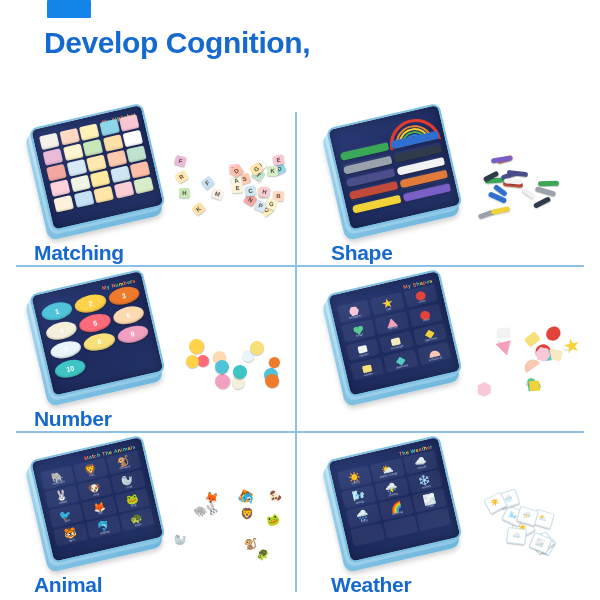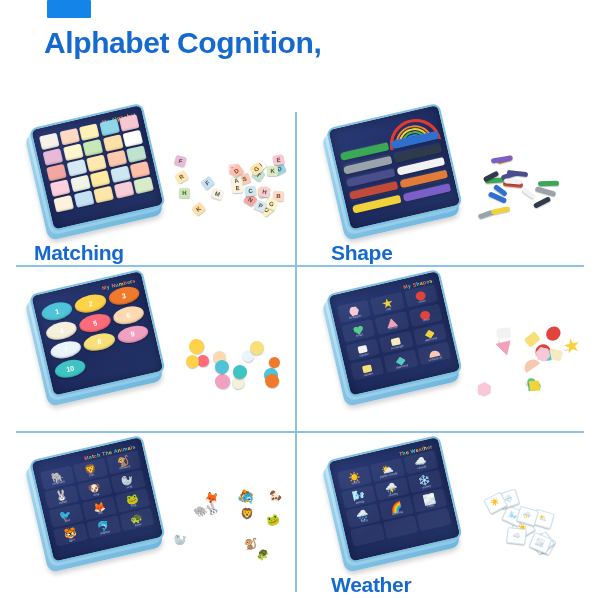--- a/index.html
+++ b/index.html
@@ -106,21 +106,21 @@
   .pc.cray{height:5px;border-radius:3px;}
 </style>
 </head>
 <body>
 
 <div id="page">
 
   <div class="accent-bar"></div>
 
   <div class="headline">
-    <span>Alphabet Cognition,</span>
+    <span>Develop Cognition,</span>
   </div>
 
   <div class="grid">
     <div class="vdiv"></div>
     <div class="hdiv h1"></div>
     <div class="hdiv h2"></div>
 
     <div class="panel p0">
       <div class="book">
         <div class="book-back"></div>
@@ -284,20 +284,21 @@
           <div class="pc rnd" style="position: absolute; width: 12px; height: 12px; background: rgb(255, 107, 122); left: 23.1px; top: 29px; transform: rotate(-41.3deg);"></div>
           <div class="pc rnd" style="position: absolute; width: 13px; height: 13px; background: rgb(255, 217, 176); left: 38.8px; top: 25.4px; transform: rotate(-0.5deg);"></div>
           <div class="pc rnd" style="position: absolute; width: 12px; height: 12px; background: rgb(234, 244, 251); left: 67.6px; top: 24px; transform: rotate(-18deg);"></div>
           <div class="pc rnd" style="position: absolute; width: 14px; height: 14px; background: rgb(247, 224, 122); left: 76.3px; top: 14.5px; transform: rotate(-3.7deg);"></div>
           <div class="pc rnd" style="position: absolute; width: 15px; height: 15px; background: rgb(242, 160, 192); left: 41.2px; top: 47.9px; transform: rotate(-37.3deg);"></div>
           <div class="pc rnd" style="position: absolute; width: 14px; height: 14px; background: rgb(63, 196, 196); left: 59px; top: 38.6px; transform: rotate(13.5deg);"></div>
           <div class="pc rnd" style="position: absolute; width: 14px; height: 14px; background: rgb(79, 195, 217); left: 40.9px; top: 33.5px; transform: rotate(19.1deg);"></div>
           <div class="pc rnd" style="position: absolute; width: 13px; height: 13px; background: rgb(255, 210, 74); left: 12.2px; top: 29.4px; transform: rotate(-4.9deg);"></div>
           <div class="pc rnd" style="position: absolute; width: 14px; height: 14px; background: rgb(240, 122, 43); left: 90.5px; top: 48.4px; transform: rotate(-33.4deg);"></div>
         </div>
+      <div class="panel-label">Number</div>
     </div>
 
     <div class="panel p3">
       <div class="book">
         <div class="book-back"></div>
         <div class="book-edge"></div>
         <div class="book-cover">
           <div class="book-title rainbow"><span>M</span><span>y</span><span>&nbsp;</span><span>S</span><span>h</span><span>a</span><span>p</span><span>e</span><span>s</span></div>
           <div class="cells shape" id="cells-shape">
               <div class="slot">
@@ -507,20 +508,21 @@
           <div class="pc glyph" style="position: absolute; width: 14px; height: 13px; left: 34.7px; top: 13.2px; transform: rotate(-31.1deg);">🐰</div>
           <div class="pc glyph" style="position: absolute; width: 14px; height: 13px; left: 97.5px; top: 0.7px; transform: rotate(40.8deg);">🐶</div>
           <div class="pc glyph" style="position: absolute; width: 14px; height: 13px; left: 3.8px; top: 44.3px; transform: rotate(-5deg);">🦭</div>
           <div class="pc glyph" style="position: absolute; width: 14px; height: 13px; left: 68.3px; top: 1.6px; transform: rotate(-43.8deg);">🐦</div>
           <div class="pc glyph" style="position: absolute; width: 14px; height: 13px; left: 35.3px; top: 2.4px; transform: rotate(13.1deg);">🦊</div>
           <div class="pc glyph" style="position: absolute; width: 14px; height: 13px; left: 96.7px; top: 24.2px; transform: rotate(-21.2deg);">🐸</div>
           <div class="pc glyph" style="position: absolute; width: 14px; height: 13px; left: 69.3px; top: 0.9px; transform: rotate(25.9deg);">🐯</div>
           <div class="pc glyph" style="position: absolute; width: 14px; height: 13px; left: 72.1px; top: 3.3px; transform: rotate(-34deg);">🐬</div>
           <div class="pc glyph" style="position: absolute; width: 14px; height: 13px; left: 85.6px; top: 58.3px; transform: rotate(-35.1deg);">🐢</div>
         </div>
+      <div class="panel-label">Animal</div>
     </div>
 
     <div class="panel p5">
       <div class="book">
         <div class="book-back"></div>
         <div class="book-edge"></div>
         <div class="book-cover">
           <div class="book-title rainbow"><span>T</span><span>h</span><span>e</span><span>&nbsp;</span><span>W</span><span>e</span><span>a</span><span>t</span><span>h</span><span>e</span><span>r</span></div>
           <div class="cells icon4" id="cells-weather">
               <div class="slot">

